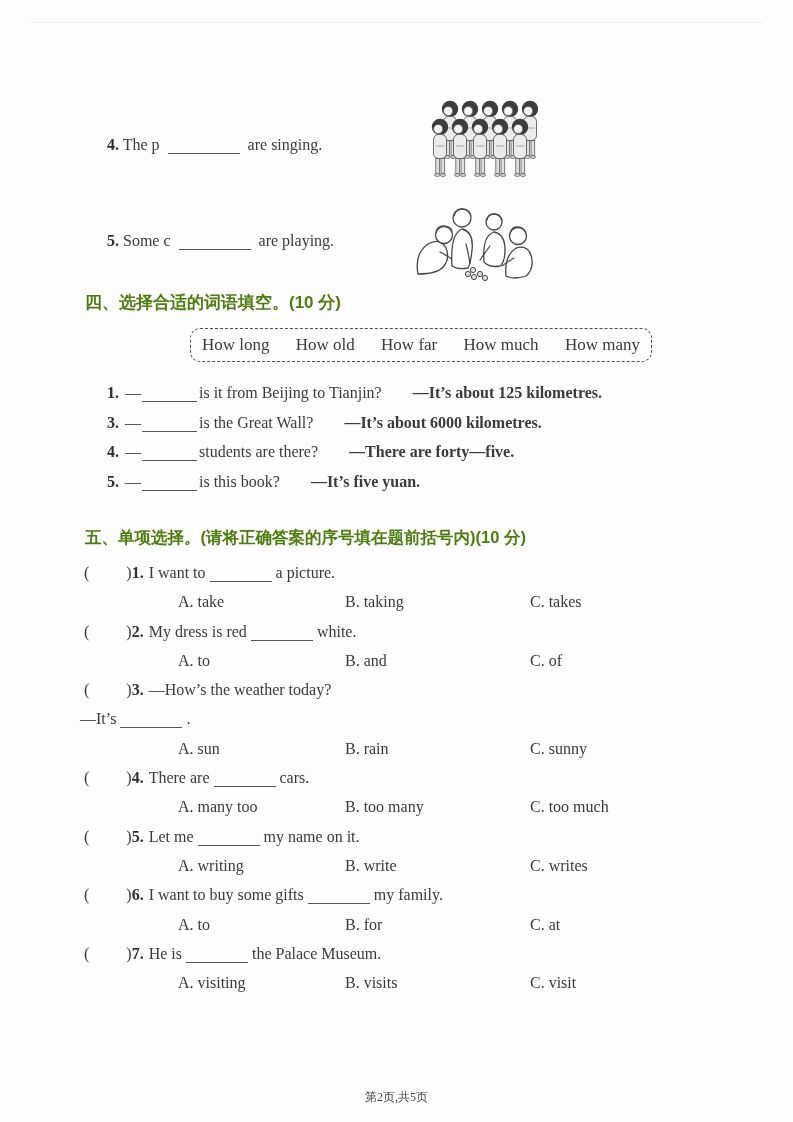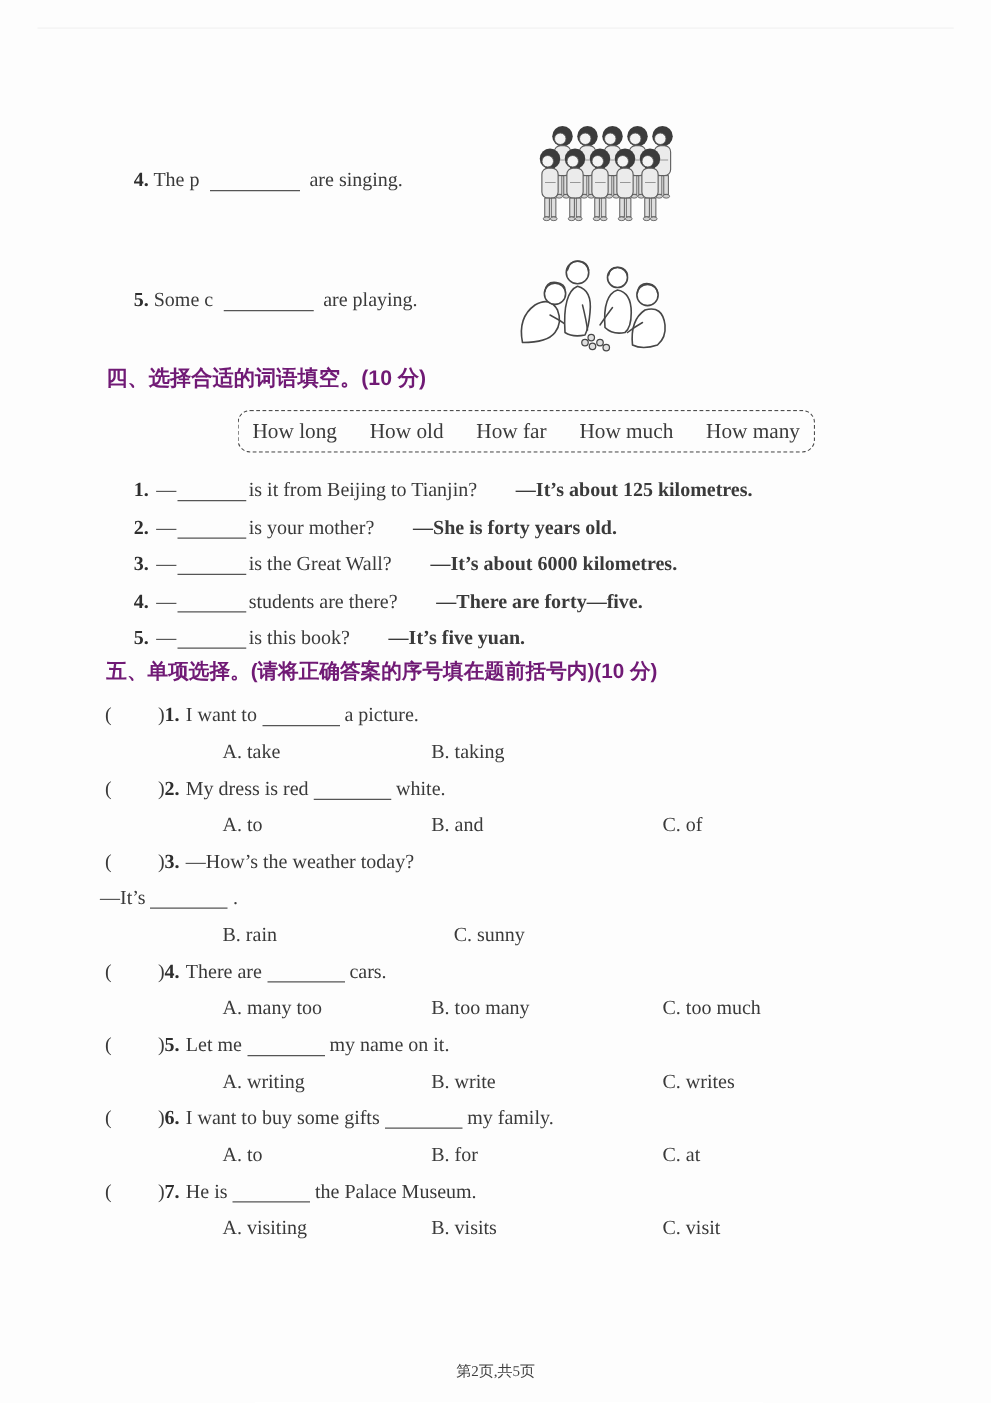--- a/index.html
+++ b/index.html
@@ -19,21 +19,21 @@
 
   
   .top-q { position:absolute; left:107px; line-height:20px; white-space:nowrap; }
   .q4 { top:135px; } .q5 { top:231px; }
   .illus { position:absolute; }
   .illus-choir { left:424px; top:98px; }
   .illus-play  { left:410px; top:202px; }
 
   
   .sec-heading {
-    margin-left:85px; font-weight:bold; font-size:17px; color:#701a75;
+    margin-left:85px; font-weight:bold; font-size:17px; color:#4d7c0f;
     font-family:"Liberation Sans","DejaVu Sans",sans-serif; line-height:22px; white-space:nowrap;
   }
   .sec5 .sec-heading { font-size:16.5px; }
 
   .sec4 { position:absolute; left:0; top:292px; width:100%; }
   .word-bank {
     margin:14px 0 0 190px; width:438px; padding:6px 11px;
     border:1.6px dashed #4e4e4e; border-radius:10px;
     display:flex; justify-content:space-between;
     font-size:17px; color:#3a3a3a; white-space:nowrap;
@@ -138,25 +138,20 @@
       <span>How much</span>
       <span>How many</span>
     </div>
     <div class="s4qs">
       <div class="s4row">
         <b class="num">1.</b>
         <span>—</span><span class="blank w55"></span><span>is it from Beijing to Tianjin?</span>
         <span class="ans">—It’s about 125 kilometres.</span>
       </div>
       <div class="s4row">
-        <b class="num">2.</b>
-        <span>—</span><span class="blank w55"></span><span>is your mother?</span>
-        <span class="ans">—She is forty years old.</span>
-      </div>
-      <div class="s4row">
         <b class="num">3.</b>
         <span>—</span><span class="blank w55"></span><span>is the Great Wall?</span>
         <span class="ans">—It’s about 6000 kilometres.</span>
       </div>
       <div class="s4row">
         <b class="num">4.</b>
         <span>—</span><span class="blank w55"></span><span>students are there?</span>
         <span class="ans">—There are forty—five.</span>
       </div>
       <div class="s4row">
@@ -170,38 +165,40 @@
   <div class="sec5">
     <div class="sec-heading">五、单项选择。(请将正确答案的序号填在题前括号内)(10 分)</div>
     <div class="mc">
 
       <div class="mc-line q-line">
         <span>(</span><span class="bgap"></span><span>)</span><b class="num">1.</b><span>I want to</span><span class="blank w62"></span><span>a picture.</span>
       </div>
       <div class="mc-line opts">
         <span class="opt-a">A. take</span>
         <span class="opt-b">B. taking</span>
+        <span class="opt-c">C. takes</span>
       </div>
 
       <div class="mc-line q-line">
         <span>(</span><span class="bgap"></span><span>)</span><b class="num">2.</b><span>My dress is red</span><span class="blank w62"></span><span>white.</span>
       </div>
       <div class="mc-line opts">
         <span class="opt-a">A. to</span>
         <span class="opt-b">B. and</span>
         <span class="opt-c">C. of</span>
       </div>
 
       <div class="mc-line q-line">
         <span>(</span><span class="bgap"></span><span>)</span><b class="num">3.</b><span>—How’s the weather today?</span>
       </div>
       <div class="mc-line indent-line">
         <span>—It’s</span><span class="blank w62"></span><span>.</span>
       </div>
       <div class="mc-line opts">
+        <span class="opt-a">A. sun</span>
         <span class="opt-b">B. rain</span>
         <span class="opt-c">C. sunny</span>
       </div>
 
       <div class="mc-line q-line">
         <span>(</span><span class="bgap"></span><span>)</span><b class="num">4.</b><span>There are</span><span class="blank w62"></span><span>cars.</span>
       </div>
       <div class="mc-line opts">
         <span class="opt-a">A. many too</span>
         <span class="opt-b">B. too many</span>

